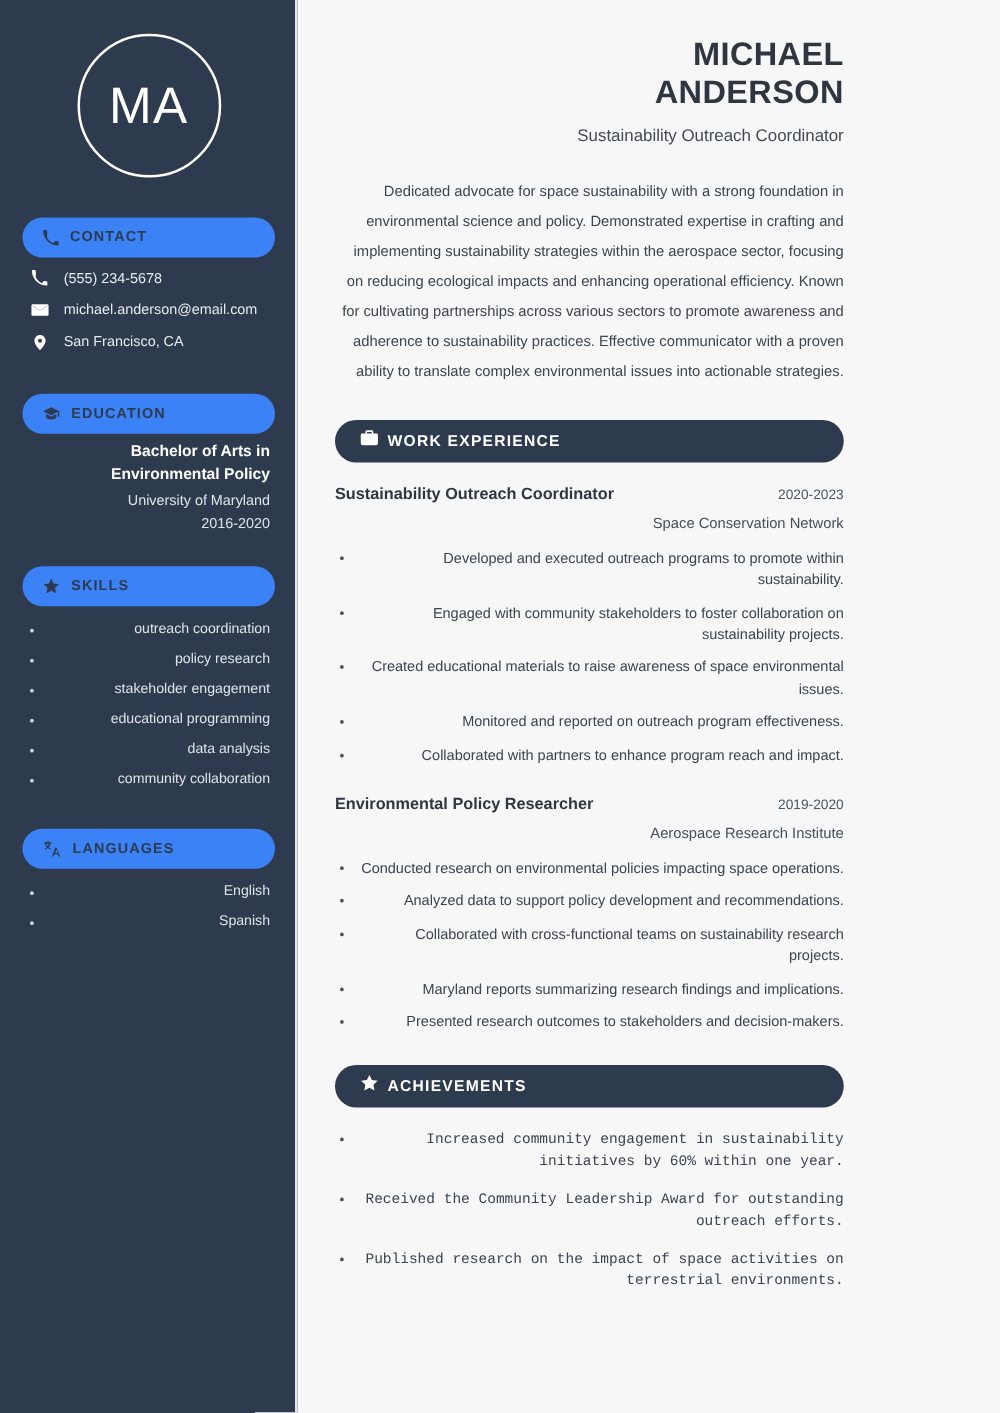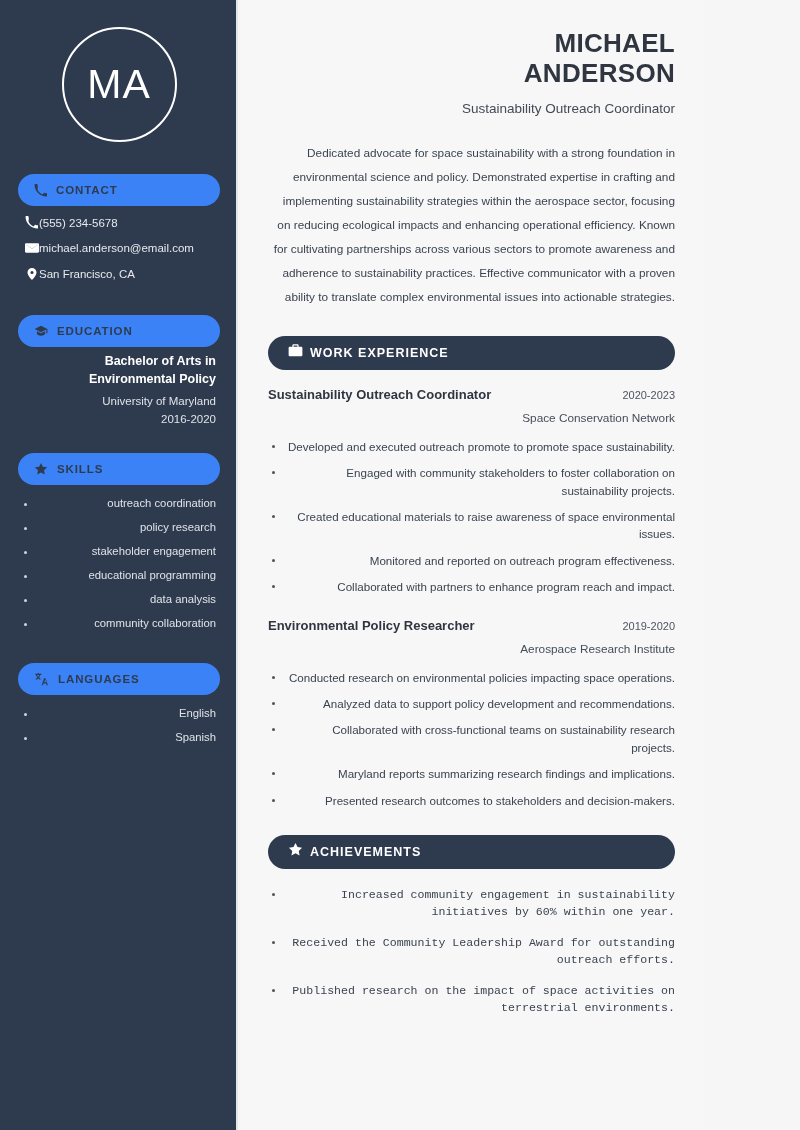--- a/index.html
+++ b/index.html
@@ -78,20 +78,21 @@
     font-weight: bold;
     letter-spacing: 0.9px;
     color: #2e3b4e;
   }
   .pill svg { display: block; }
 
   .contact-list { margin-top: 4px; }
   .contact-item {
     display: flex;
     align-items: center;
+    gap: 12px;
     padding: 6px 6px 6px 6px;
     color: #e6e9ee;
     font-size: 11.5px;
   }
   .contact-item .ci-icon {
     width: 15px;
     display: flex;
     justify-content: center;
     flex: 0 0 15px;
   }
@@ -345,21 +346,21 @@
       <span class="sb-label">WORK EXPERIENCE</span>
     </div>
 
     <div class="job">
       <div class="job-head">
         <span class="job-role">Sustainability Outreach Coordinator</span>
         <span class="job-dates">2020-2023</span>
       </div>
       <div class="job-company">Space Conservation Network</div>
       <ul class="bullets">
-        <li>Developed and executed outreach promote to promote space sustainability.</li>
+        <li>Developed and executed outreach programs to promote within sustainability.</li>
         <li>Engaged with community stakeholders to foster collaboration on sustainability projects.</li>
         <li>Created educational materials to raise awareness of space environmental issues.</li>
         <li>Monitored and reported on outreach program effectiveness.</li>
         <li>Collaborated with partners to enhance program reach and impact.</li>
       </ul>
     </div>
 
     <div class="job">
       <div class="job-head">
         <span class="job-role">Environmental Policy Researcher</span>

